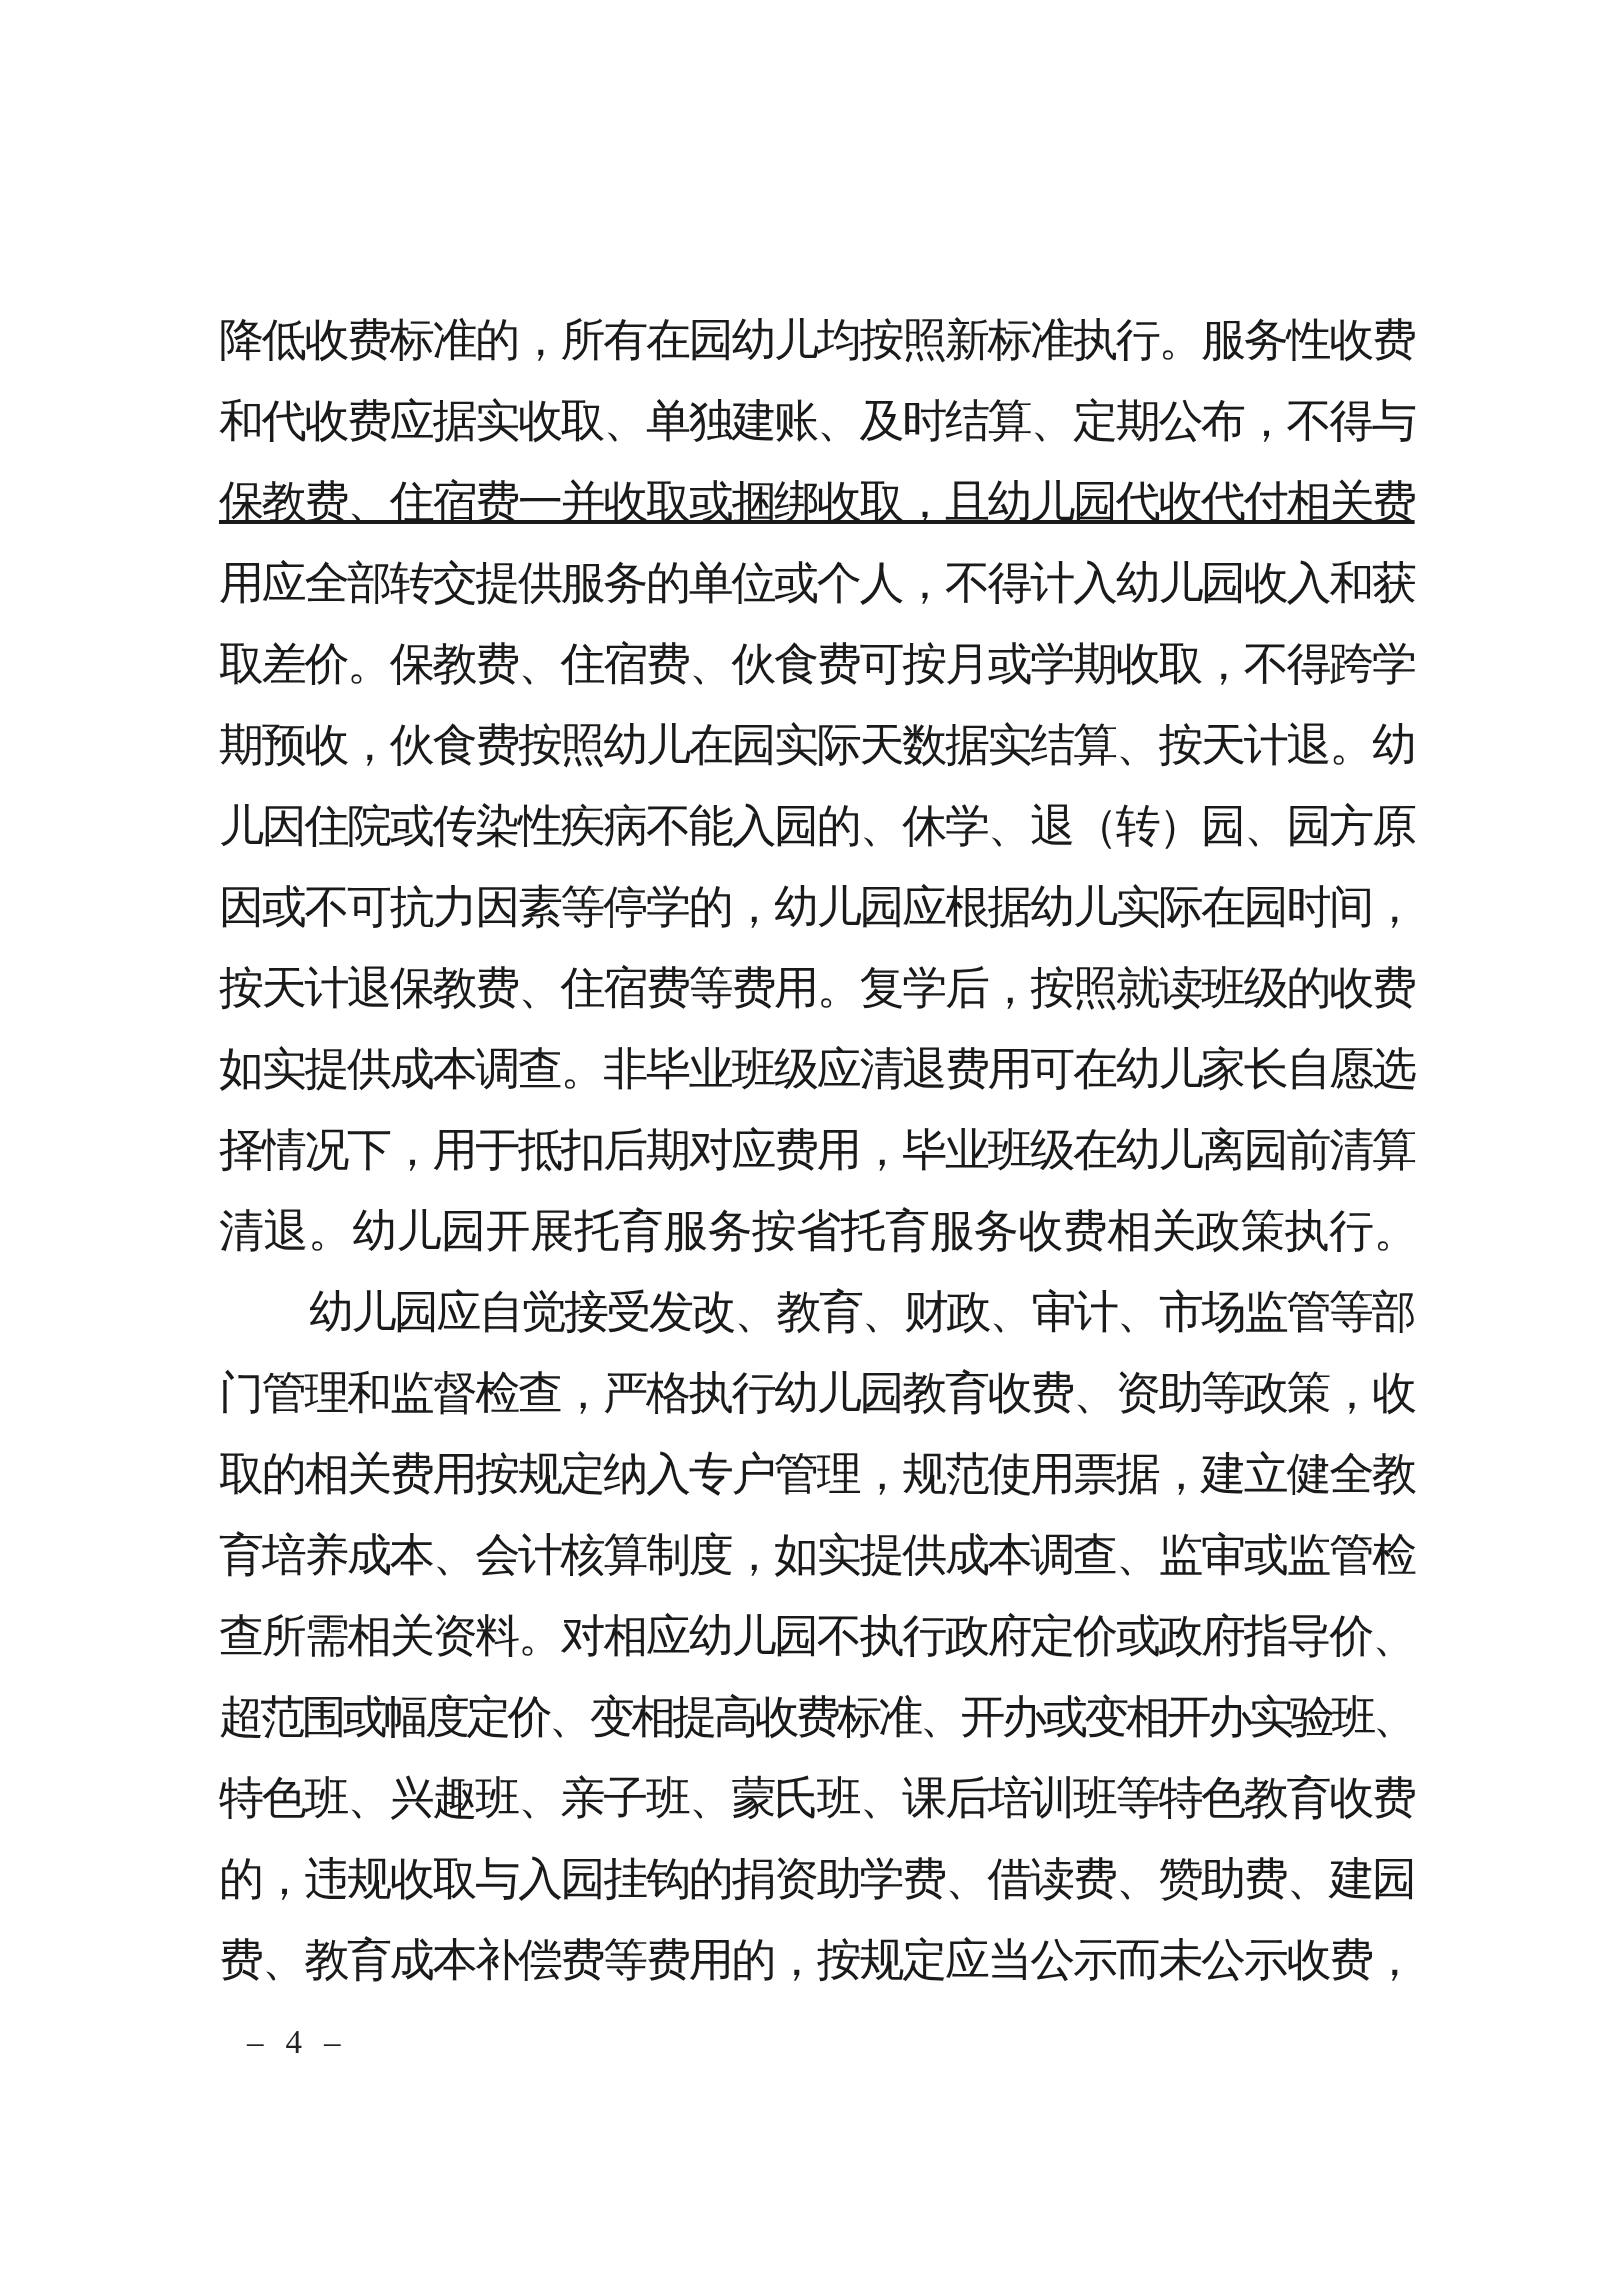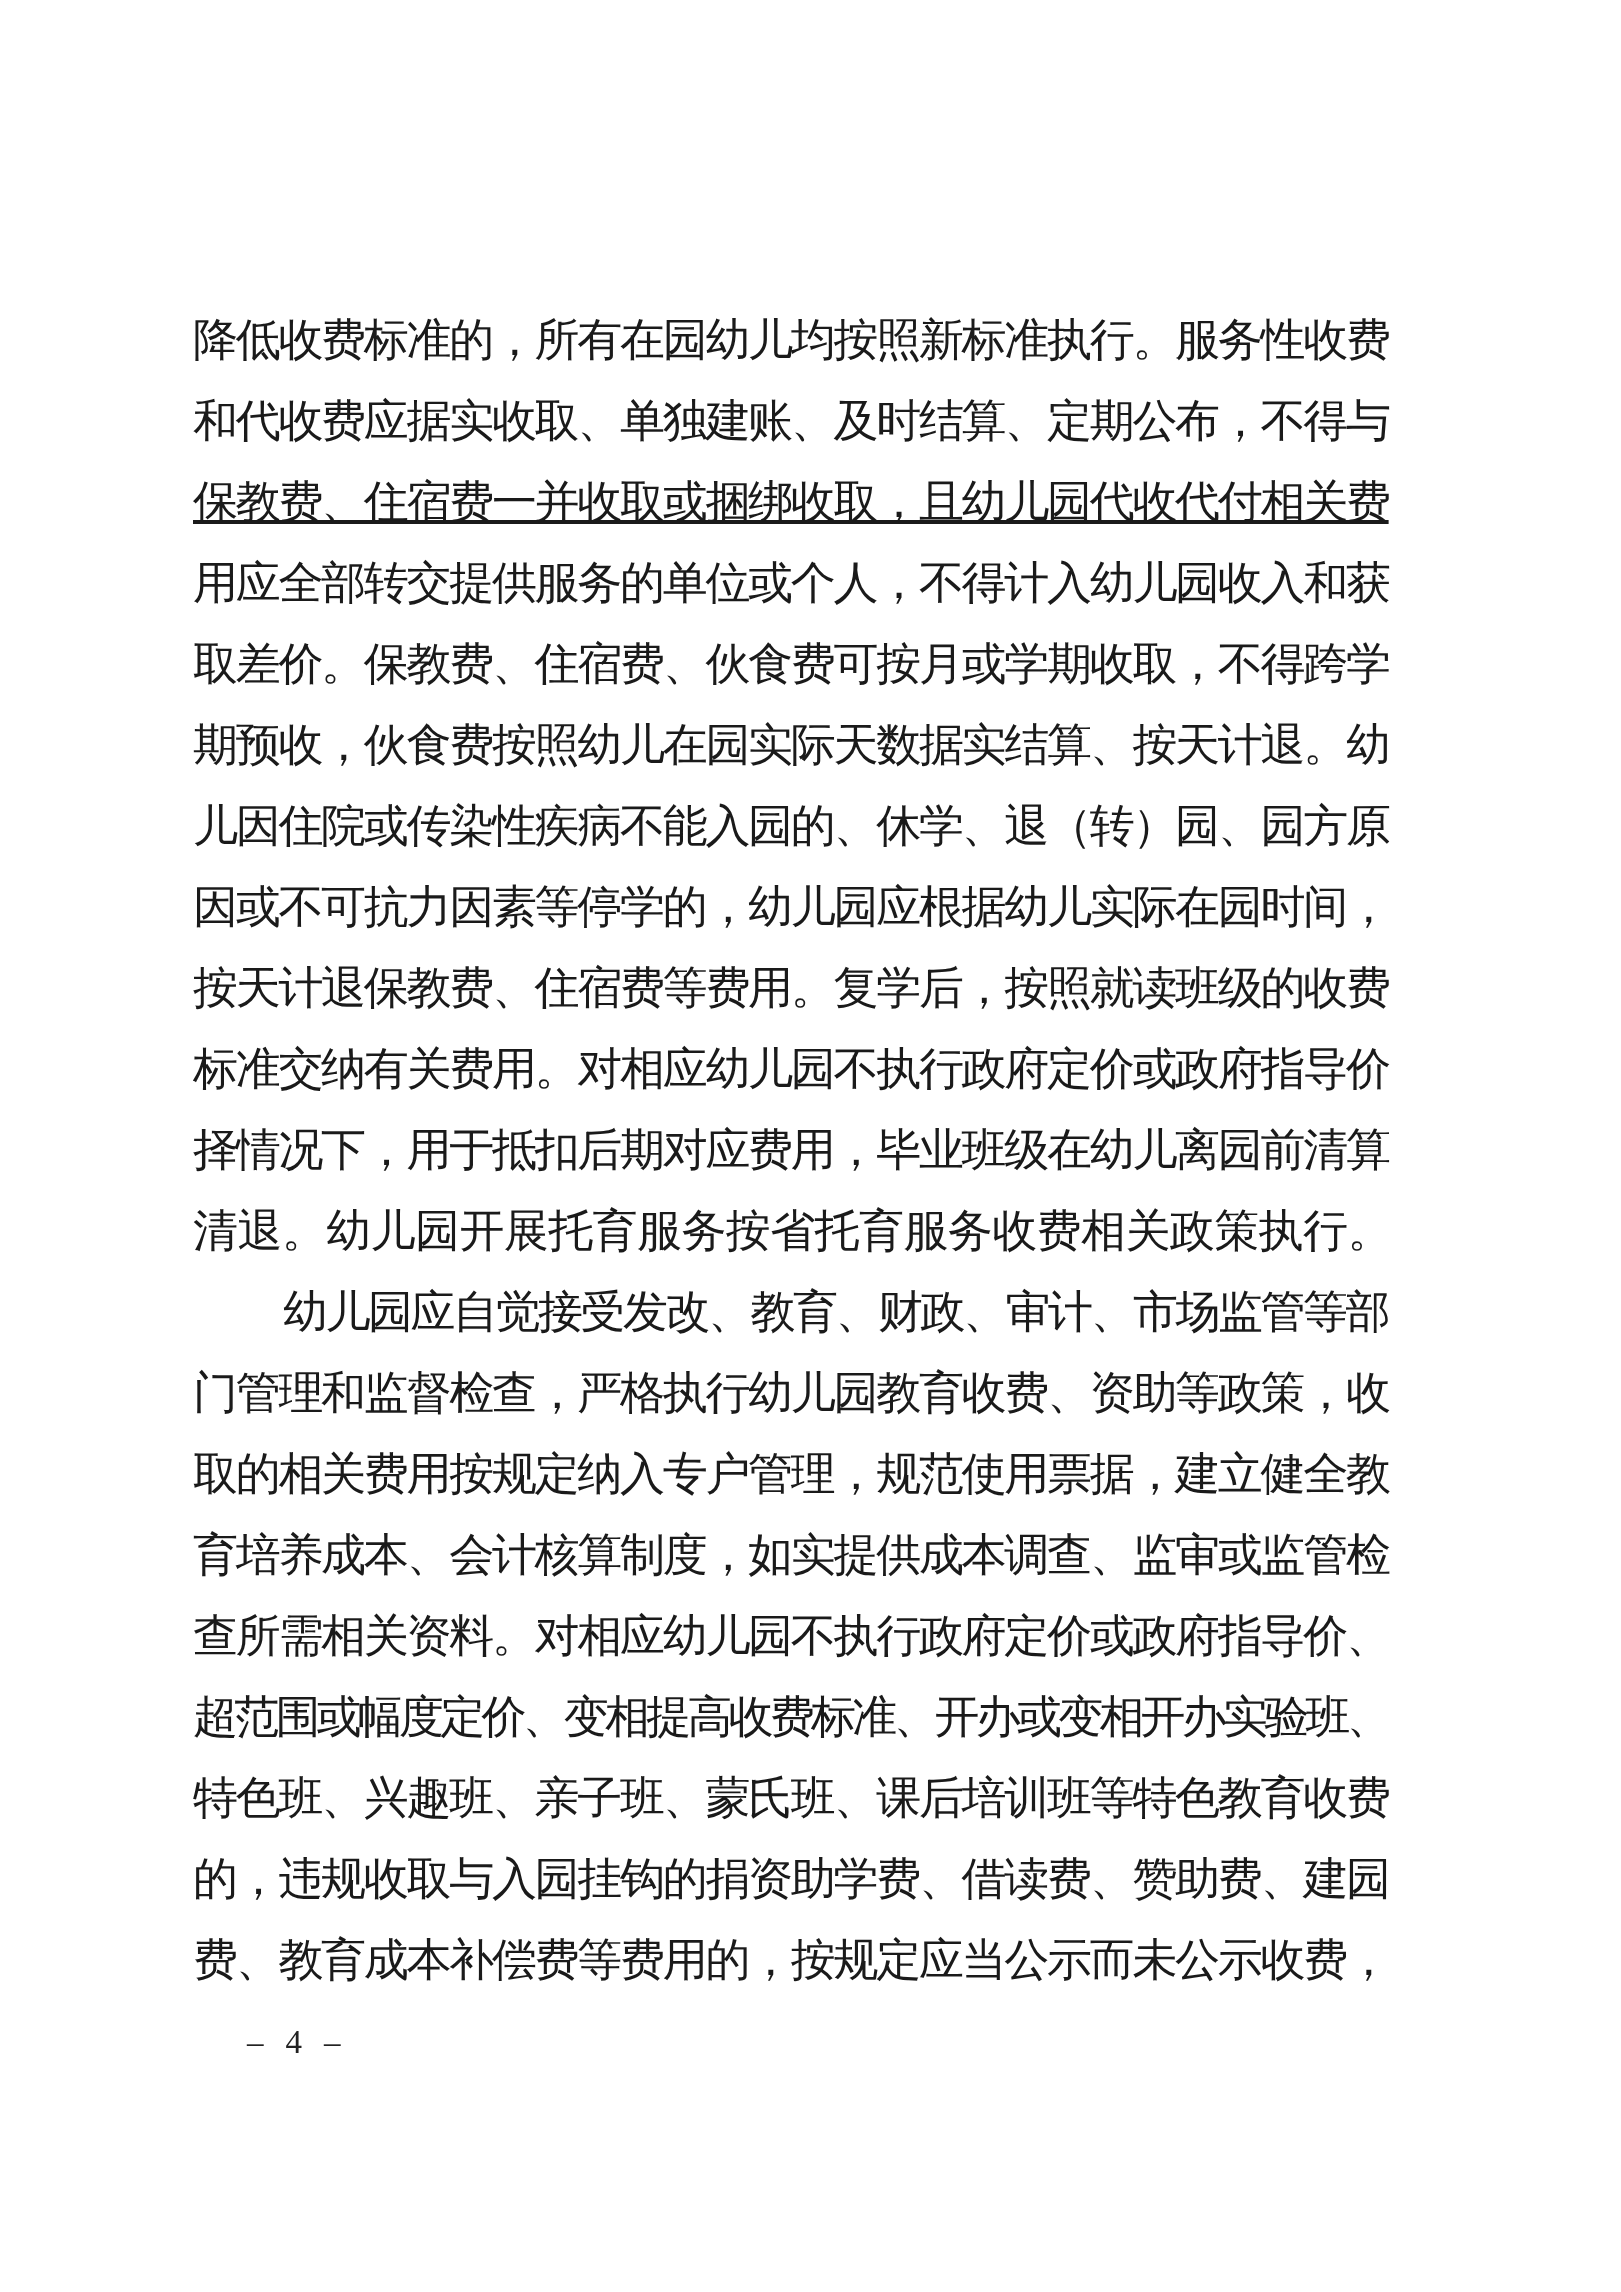--- a/index.html
+++ b/index.html
@@ -11,21 +11,21 @@
     position: relative;
     width: 1621px;
     height: 2293px;
     background: #ffffff;
     overflow: hidden;
     font-family: "Liberation Serif", "DejaVu Serif", serif;
     color: #1a1a1a;
   }
   .doc-body {
     position: absolute;
-    left: 193px;
+    left: 219px;
     top: 300px;
     width: 1201px;
   }
   .line {
     height: 81px;
     line-height: 81px;
     font-size: 45px;
     white-space: nowrap;
     overflow: visible;
   }
@@ -53,21 +53,21 @@
   <div class="doc-body">
       <div class="line"><span class="line-text" style="letter-spacing: -2.3px; margin-right: 2.3px;">降低收费标准的，所有在园幼儿均按照新标准执行。服务性收费</span></div>
       <div class="line"><span class="line-text" style="letter-spacing: -2.3px; margin-right: 3px;">和代收费应据实收取、单独建账、及时结算、定期公布，不得与</span></div>
       <div class="line"><span class="line-text" style="letter-spacing: -2.3px; margin-right: 2.3px; text-decoration: underline;">保教费、住宿费一并收取或捆绑收取，且幼儿园代收代付相关费</span></div>
       <div class="line"><span class="line-text" style="letter-spacing: -2.3px; margin-right: 12px;">用应全部转交提供服务的单位或个人，不得计入幼儿园收入和获</span></div>
       <div class="line"><span class="line-text" style="letter-spacing: -2.3px; margin-right: 2.3px;">取差价。保教费、住宿费、伙食费可按月或学期收取，不得跨学</span></div>
       <div class="line"><span class="line-text" style="letter-spacing: -2.3px; margin-right: 2.3px;">期预收，伙食费按照幼儿在园实际天数据实结算、按天计退。幼</span></div>
       <div class="line"><span class="line-text" style="letter-spacing: -2.3px; margin-right: 2.3px;">儿因住院或传染性疾病不能入园的、休学、退（转）园、园方原</span></div>
       <div class="line"><span class="line-text" style="letter-spacing: -2.3px; margin-right: 2.3px;">因或不可抗力因素等停学的，幼儿园应根据幼儿实际在园时间，</span></div>
       <div class="line"><span class="line-text" style="letter-spacing: -2.3px; margin-right: 18px;">按天计退保教费、住宿费等费用。复学后，按照就读班级的收费</span></div>
-      <div class="line"><span class="line-text" style="letter-spacing: -2.3px; margin-right: 2.3px;">标准交纳有关费用。对相应幼儿园不执行政府定价或政府指导价</span></div>
+      <div class="line"><span class="line-text" style="letter-spacing: -2.3px; margin-right: 2.3px;">如实提供成本调查。非毕业班级应清退费用可在幼儿家长自愿选</span></div>
       <div class="line"><span class="line-text" style="letter-spacing: -2.3px; margin-right: 2.3px;">择情况下，用于抵扣后期对应费用，毕业班级在幼儿离园前清算</span></div>
       <div class="line"><span class="line-text" style="letter-spacing: -0.6px; margin-right: 0.6px;">清退。幼儿园开展托育服务按省托育服务收费相关政策执行。</span></div>
       <div class="line indent"><span class="line-text" style="letter-spacing: -2.5px; margin-right: 2.5px;">幼儿园应自觉接受发改、教育、财政、审计、市场监管等部</span></div>
       <div class="line"><span class="line-text" style="letter-spacing: -2.3px; margin-right: 5px;">门管理和监督检查，严格执行幼儿园教育收费、资助等政策，收</span></div>
       <div class="line"><span class="line-text" style="letter-spacing: -2.3px; margin-right: 2.3px;">取的相关费用按规定纳入专户管理，规范使用票据，建立健全教</span></div>
       <div class="line"><span class="line-text" style="letter-spacing: -2.3px; margin-right: 2.3px;">育培养成本、会计核算制度，如实提供成本调查、监审或监管检</span></div>
       <div class="line"><span class="line-text" style="letter-spacing: -2.3px; margin-right: 2.3px;">查所需相关资料。对相应幼儿园不执行政府定价或政府指导价、</span></div>
       <div class="line"><span class="line-text" style="letter-spacing: -3.8px; margin-right: 10px;">超范围或幅度定价、变相提高收费标准、开办或变相开办实验班、</span></div>
       <div class="line"><span class="line-text" style="letter-spacing: -2.3px; margin-right: 2.3px;">特色班、兴趣班、亲子班、蒙氏班、课后培训班等特色教育收费</span></div>
       <div class="line"><span class="line-text" style="letter-spacing: -2.3px; margin-right: 2.3px;">的，违规收取与入园挂钩的捐资助学费、借读费、赞助费、建园</span></div>

